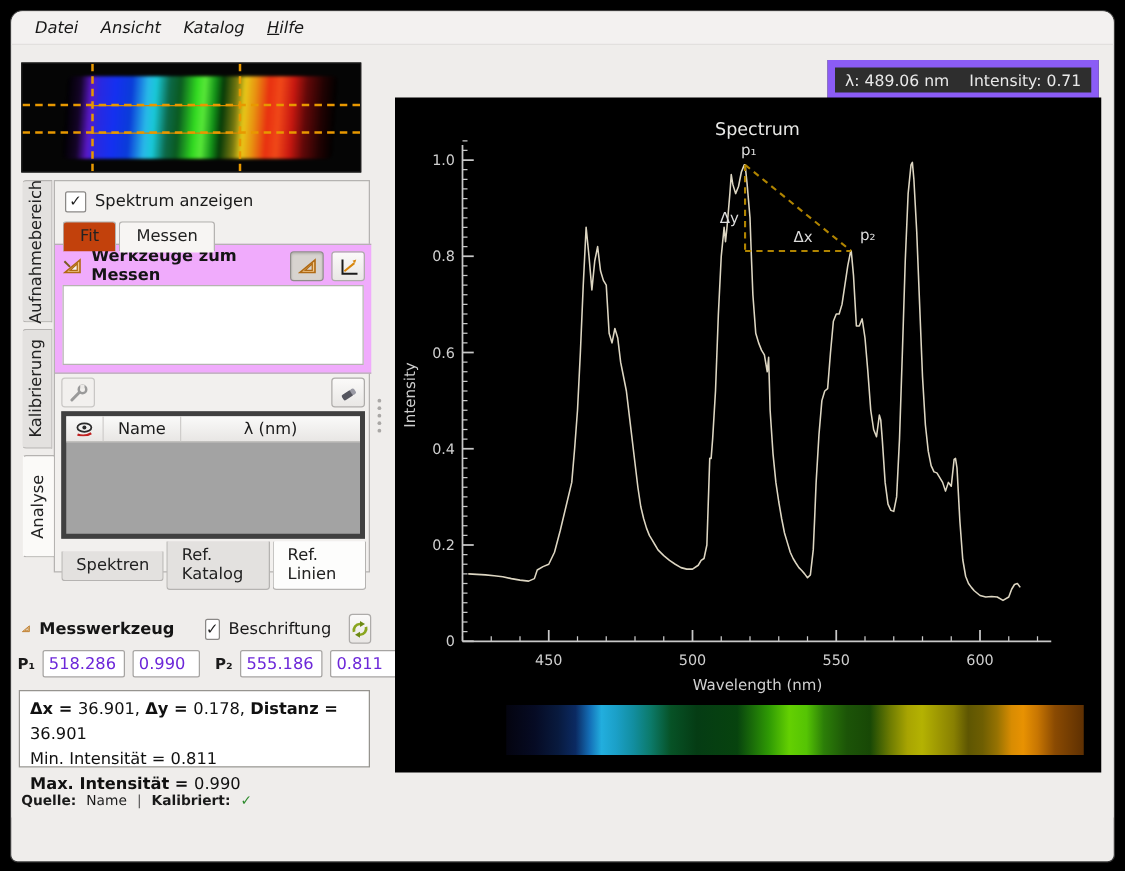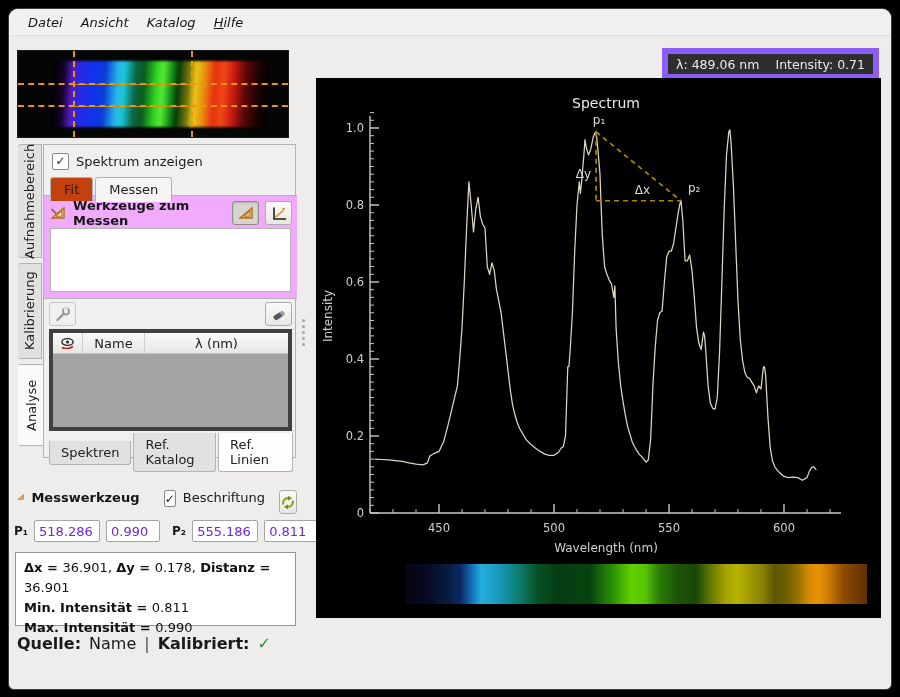--- a/index.html
+++ b/index.html
@@ -56,30 +56,30 @@
   .th{display:flex;align-items:center;justify-content:center;border-right:1px solid #cfcdcb;color:#1c1c1c;font-size:13px;box-sizing:border-box;}
   
   .listtabs{position:absolute;left:5px;top:288px;display:flex;align-items:center;}
   .ltab{padding:4px 11px;background:#e3e1df;border:1px solid #b5b3b1;border-top:none;border-radius:0 0 3px 3px;margin-right:2px;color:#222;}
   .ltab.active{background:#fdfdfc;}
   
   .hdots{position:absolute;left:118px;top:429px;width:56px;display:flex;gap:4px;justify-content:center;}
   .hdots i,.vdots i{width:3px;height:3px;border-radius:50%;background:#a9a7a5;display:block;}
   .vdots{position:absolute;left:293px;top:283px;display:flex;flex-direction:column;gap:3px;}
   
-  .mheader{position:absolute;left:8px;top:454px;width:280px;height:26px;display:flex;gap:7px;}
+  .mheader{position:absolute;left:8px;top:454px;width:280px;height:26px;display:flex;align-items:center;gap:7px;}
   .mheader .mtitle{font-weight:bold;color:#151515;}
   .mheader .spacer{width:22px;}
   .mheader .flex{flex:1;}
   .pointsrow{position:absolute;left:5px;top:484px;width:292px;display:flex;align-items:center;gap:6px;}
   .plabel{font-weight:bold;font-size:12px;}
   .pinput{border:1px solid #a6a4a2;border-radius:2px;background:#fff;height:18px;font-family:inherit;font-size:13px;color:#6d28d9;padding:1px 4px;}
-  .resultbox{position:absolute;left:6px;top:516px;width:281px;height:74px;background:#fff;border:1px solid #96948f;box-sizing:border-box;padding:5px 8px;line-height:20px;font-size:13px;color:#111;}
-  
-  .statusbar{position:absolute;left:8px;top:598px;display:flex;align-items:center;gap:8px;font-size:16px;color:#1a1a1a;}
+  .resultbox{position:absolute;left:6px;top:516px;width:281px;height:62px;background:#fff;border:1px solid #96948f;box-sizing:border-box;padding:5px 8px;line-height:20px;font-size:13px;color:#111;}
+  
+  .statusbar{position:absolute;left:8px;top:598px;display:flex;align-items:center;gap:8px;font-size:11px;color:#1a1a1a;}
   .statusbar .b{font-weight:bold;}
   .statusbar .check{color:#2e8b2e;font-weight:bold;}
   .statusbar .sep{color:#555;}
   
   .readout{position:absolute;right:12px;top:12px;height:20px;background:#2e2e2e;border:6px solid #8b5cf6;color:#e9e9e9;
            display:flex;align-items:center;gap:16px;padding:0 8px;font-size:12.5px;}
   .chartpanel{position:absolute;left:307px;top:42px;width:565px;height:540px;background:#000;}
   .colorbar{position:absolute;left:89px;top:486px;width:462px;height:40px;}
   svg text{font-family:"DejaVu Sans","Liberation Sans",sans-serif;}
 </style>
@@ -225,21 +225,21 @@
       <input class="pinput" style="width: 56px;" readonly="" value="518.286">
       <input class="pinput" style="width: 44px;" readonly="" value="0.990">
       <span style="width:4px;"></span>
       <span class="plabel">P₂</span>
       <input class="pinput" style="width: 56px;" readonly="" value="555.186">
       <input class="pinput" style="width: 44px;" readonly="" value="0.811">
     </div>
 
     <div class="resultbox" id="resultbox">
         <div><span style="font-weight: bold;">Δx = </span><span>36.901, </span><span style="font-weight: bold;">Δy = </span><span>0.178, </span><span style="font-weight: bold;">Distanz = </span><span>36.901</span></div>
-        <div><span style="font-weight: bold;">Min. Intensität = </span><span>0.811</span></div>
+        <div><span style="font-weight: normal;">Min. Intensität = </span><span>0.811</span></div>
         <div><span style="font-weight: bold;">Max. Intensität = </span><span>0.990</span></div>
       </div>
 
     <div class="statusbar">
       <span class="b">Quelle:</span>
       <span>Name</span>
       <span class="sep">|</span>
       <span class="b">Kalibriert:</span>
       <span class="check">✓</span>
     </div>

